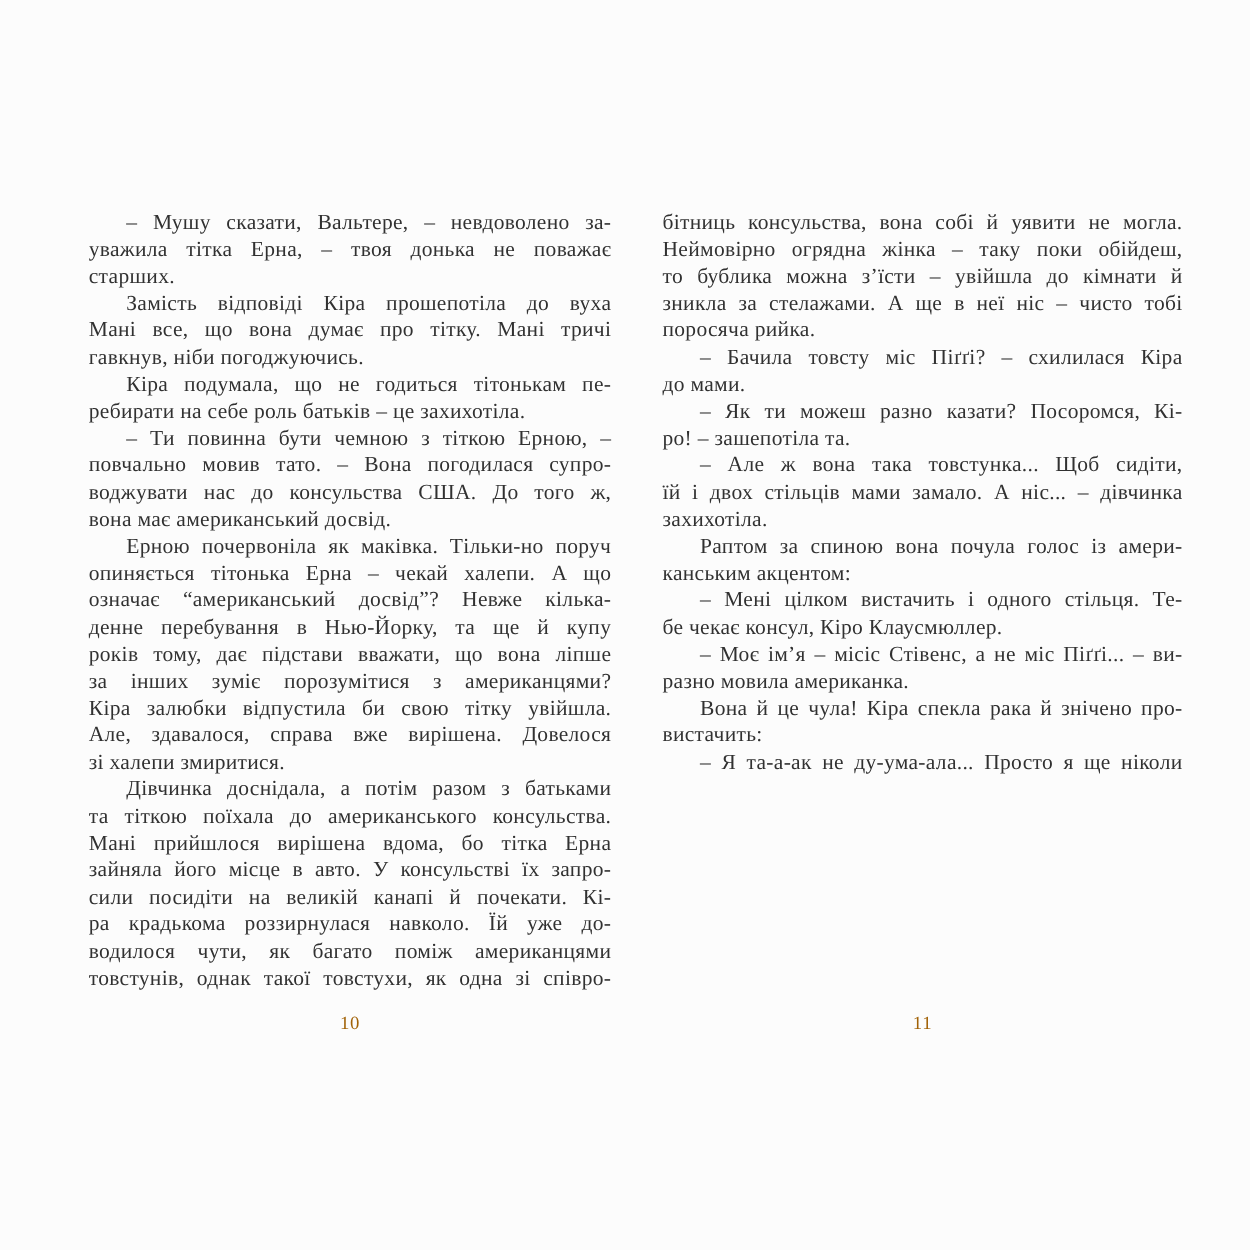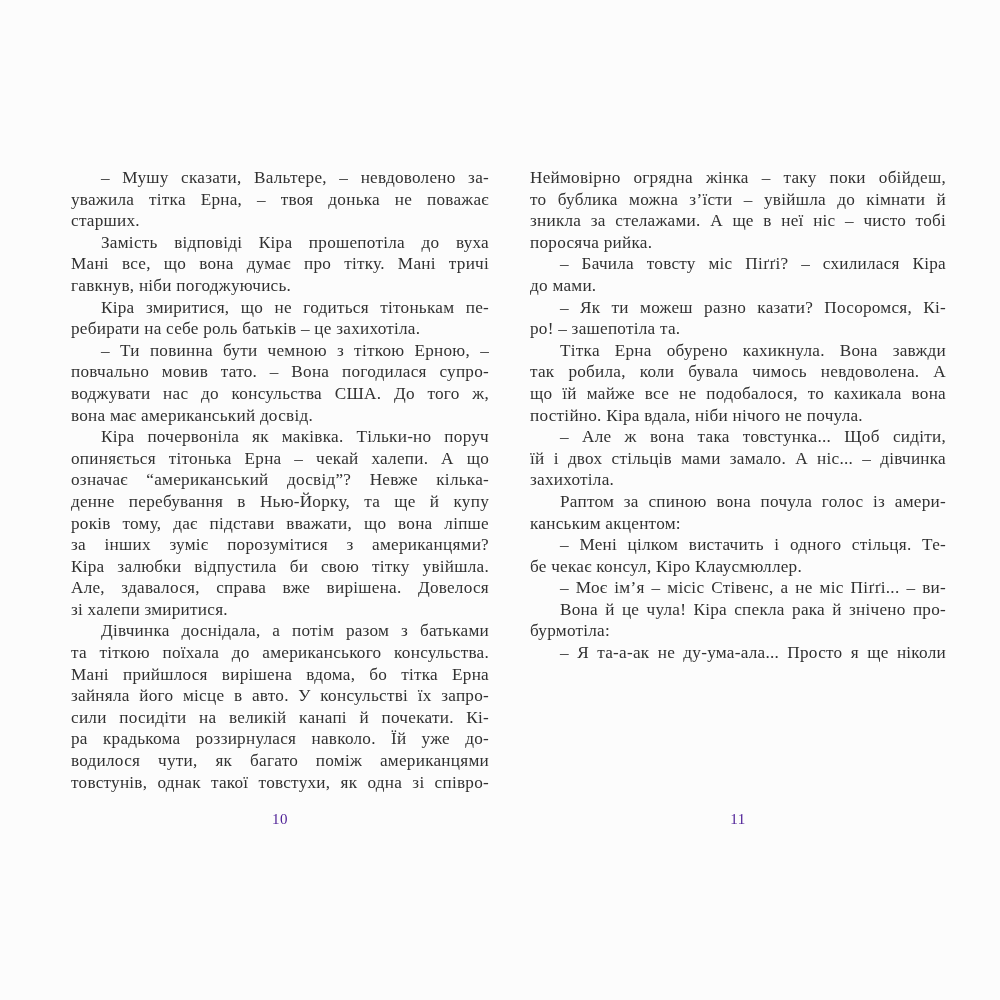--- a/index.html
+++ b/index.html
@@ -51,52 +51,52 @@
     text-align-last: left;
   }
   .page-number {
     position: absolute;
     top: 811px;
     left: 0;
     width: 100%;
     text-align: center;
     font-size: 15px;
     letter-spacing: 0.5px;
-    color: #4c1d95;
+    color: #a16207;
   }
 </style>
 </head>
 <body style="background: rgb(252, 252, 252); color: rgb(49, 49, 49);">
 
 <div class="spread">
 
   <section class="page page-left">
     <div class="column">
         <div class="para">
           <div class="line first">– Мушу сказати, Вальтере, – невдоволено за-</div>
           <div class="line">уважила тітка Ерна, – твоя донька не поважає</div>
           <div class="line last">старших.</div>
         </div>
         <div class="para">
           <div class="line first">Замість відповіді Кіра прошепотіла до вуха</div>
           <div class="line">Мані все, що вона думає про тітку. Мані тричі</div>
           <div class="line last">гавкнув, ніби погоджуючись.</div>
         </div>
         <div class="para">
-          <div class="line first">Кіра змиритися, що не годиться тітонькам пе-</div>
+          <div class="line first">Кіра подумала, що не годиться тітонькам пе-</div>
           <div class="line last">ребирати на себе роль батьків – це захихотіла.</div>
         </div>
         <div class="para">
           <div class="line first">– Ти повинна бути чемною з тіткою Ерною, –</div>
           <div class="line">повчально мовив тато. – Вона погодилася супро-</div>
           <div class="line">воджувати нас до консульства США. До того ж,</div>
           <div class="line last">вона має американський досвід.</div>
         </div>
         <div class="para">
-          <div class="line first">Кіра почервоніла як маківка. Тільки-но поруч</div>
+          <div class="line first">Ерною почервоніла як маківка. Тільки-но поруч</div>
           <div class="line">опиняється тітонька Ерна – чекай халепи. А що</div>
           <div class="line">означає “американський досвід”? Невже кілька-</div>
           <div class="line">денне перебування в Нью-Йорку, та ще й купу</div>
           <div class="line">років тому, дає підстави вважати, що вона ліпше</div>
           <div class="line">за інших зуміє порозумітися з американцями?</div>
           <div class="line">Кіра залюбки відпустила би свою тітку увійшла.</div>
           <div class="line">Але, здавалося, справа вже вирішена. Довелося</div>
           <div class="line last">зі халепи змиритися.</div>
         </div>
         <div class="para">
@@ -109,58 +109,54 @@
           <div class="line">водилося чути, як багато поміж американцями</div>
           <div class="line">товстунів, однак такої товстухи, як одна зі співро-</div>
         </div>
       </div>
     <div class="page-number">10</div>
   </section>
 
   <section class="page page-right">
     <div class="column">
         <div class="para">
+          <div class="line">бітниць консульства, вона собі й уявити не могла.</div>
           <div class="line">Неймовірно огрядна жінка – таку поки обійдеш,</div>
           <div class="line">то бублика можна з’їсти – увійшла до кімнати й</div>
           <div class="line">зникла за стелажами. А ще в неї ніс – чисто тобі</div>
           <div class="line last">поросяча рийка.</div>
         </div>
         <div class="para">
           <div class="line first">– Бачила товсту міс Піґґі? – схилилася Кіра</div>
           <div class="line last">до мами.</div>
         </div>
         <div class="para">
           <div class="line first">– Як ти можеш разно казати? Посоромся, Кі-</div>
           <div class="line last">ро! – зашепотіла та.</div>
-        </div>
-        <div class="para">
-          <div class="line first">Тітка Ерна обурено кахикнула. Вона завжди</div>
-          <div class="line">так робила, коли бувала чимось невдоволена. А</div>
-          <div class="line">що їй майже все не подобалося, то кахикала вона</div>
-          <div class="line last">постійно. Кіра вдала, ніби нічого не почула.</div>
         </div>
         <div class="para">
           <div class="line first">– Але ж вона така товстунка... Щоб сидіти,</div>
           <div class="line">їй і двох стільців мами замало. А ніс... – дівчинка</div>
           <div class="line last">захихотіла.</div>
         </div>
         <div class="para">
           <div class="line first">Раптом за спиною вона почула голос із амери-</div>
           <div class="line last">канським акцентом:</div>
         </div>
         <div class="para">
           <div class="line first">– Мені цілком вистачить і одного стільця. Те-</div>
           <div class="line last">бе чекає консул, Кіро Клаусмюллер.</div>
         </div>
         <div class="para">
           <div class="line first">– Моє ім’я – місіс Стівенс, а не міс Піґґі... – ви-</div>
+          <div class="line last">разно мовила американка.</div>
         </div>
         <div class="para">
           <div class="line first">Вона й це чула! Кіра спекла рака й знічено про-</div>
-          <div class="line last">бурмотіла:</div>
+          <div class="line last">вистачить:</div>
         </div>
         <div class="para">
           <div class="line first">– Я та-а-ак не ду-ума-ала... Просто я ще ніколи</div>
         </div>
       </div>
     <div class="page-number">11</div>
   </section>
 
 </div>
 

